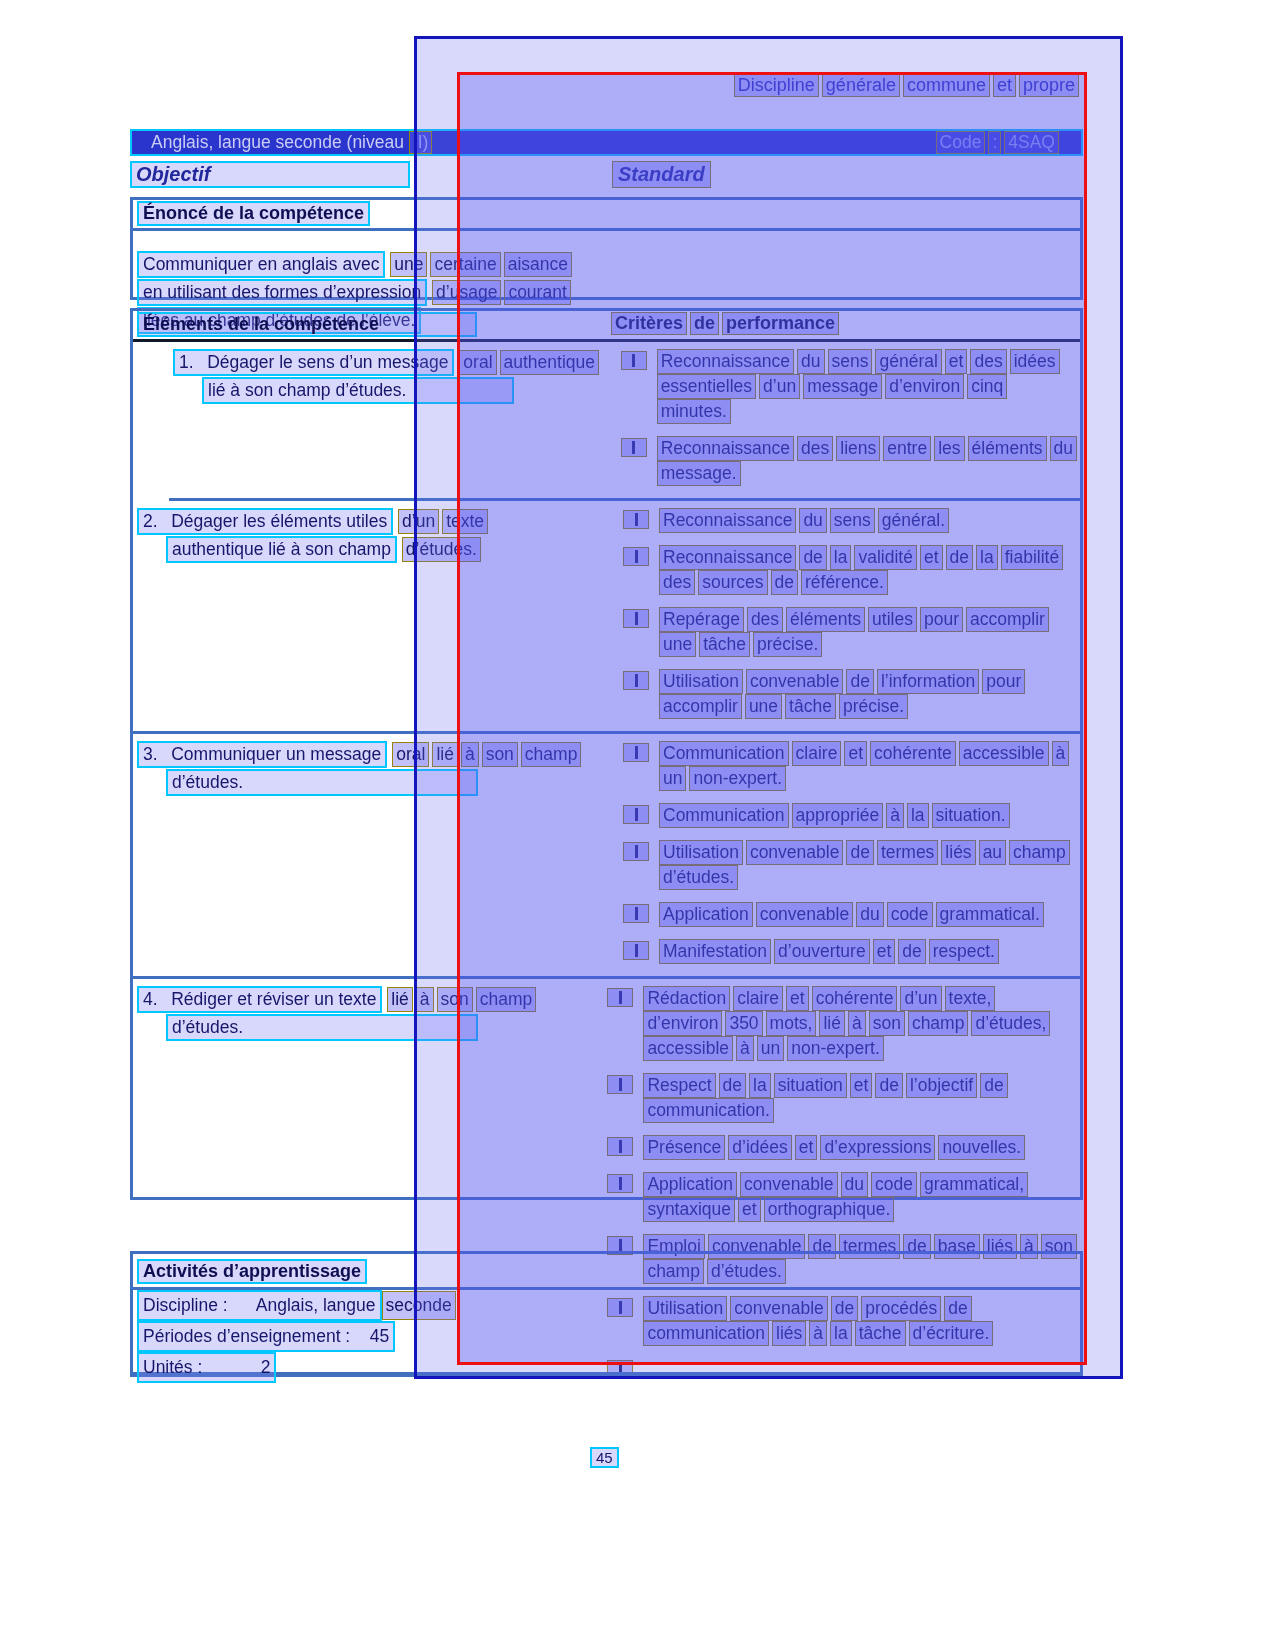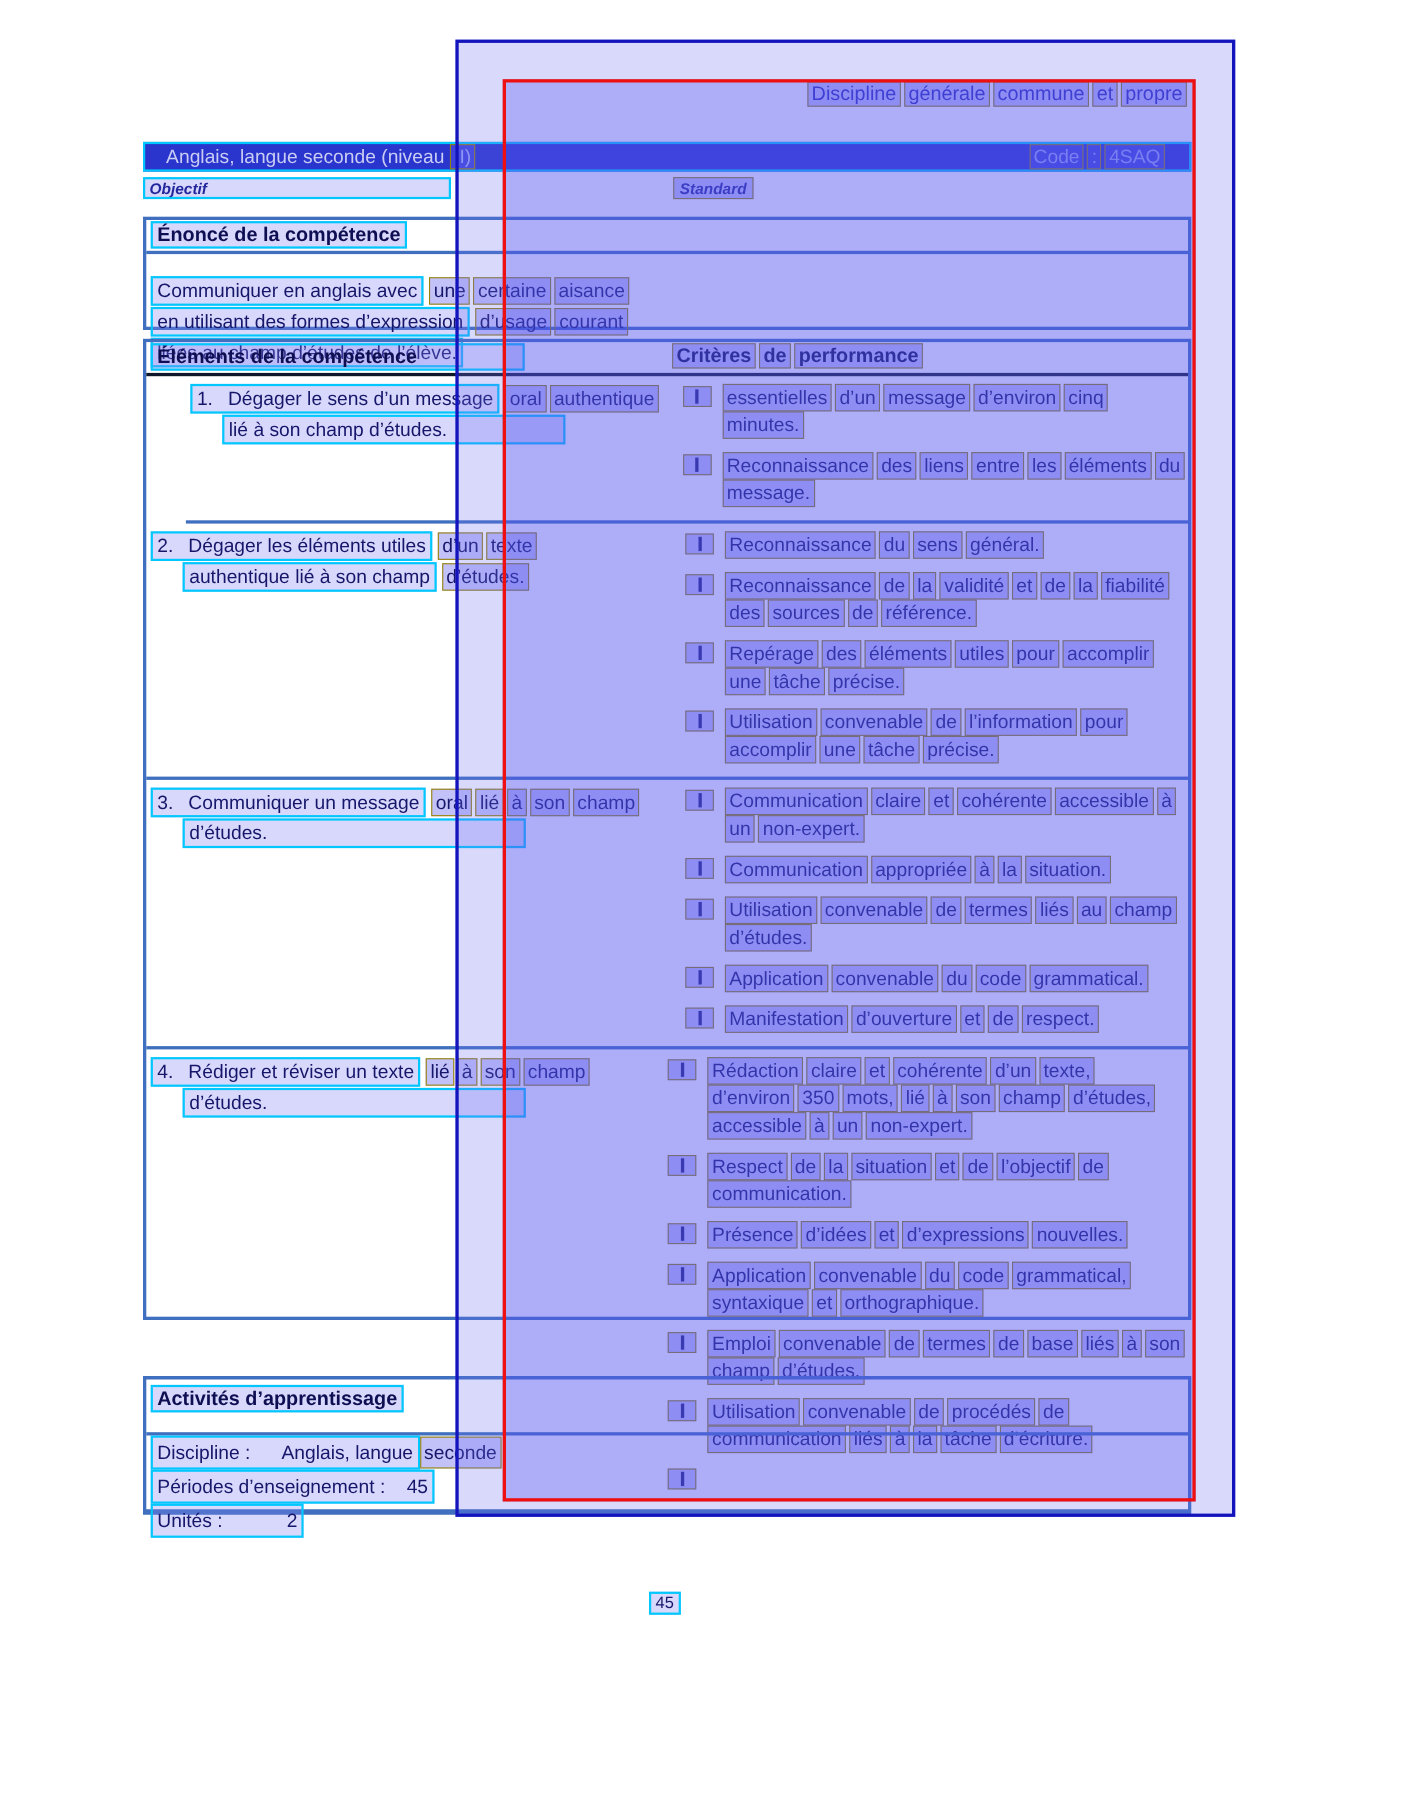--- a/index.html
+++ b/index.html
@@ -25,21 +25,21 @@
             font-size:18px; color:#2a2ab8; }
   
   .header-bar { position:absolute; left:130px; top:129px; width:953px; height:27px;
                 background:#2a35cd; border:2px solid #00c8ff; display:flex;
                 justify-content:space-between; align-items:center; padding:0 19px;
                 color:#c9cdf4; font-size:17.5px; }
   .header-bar .hl-word { color:#9aa4f2; background:rgba(90,90,240,.40); }
   .code-group { display:flex; align-items:center; }
   
   .col-heads { position:absolute; left:130px; top:161px; width:953px; display:flex;
-               font-size:14px; font-weight:bold; font-style:italic; color:#23279c; }
+               font-size:20px; font-weight:bold; font-style:italic; color:#23279c; }
   .col-heads .left-cell { width:482px; }
   .col-heads .hl-line { min-width:280px; }
   .col-heads .hl-word { padding:1px 5px; }
   
   .tbl { position:absolute; left:130px; width:953px; border:3px solid #3f6fbe; background:transparent; }
   .sec-head { font-weight:bold; font-size:18px; color:#0e0e52; padding:1px 4px 2px;
               border-bottom:3px solid #3f6fbe; }
   .tbl-enonce { top:197px; height:103px; }
   .tbl-enonce .bodycell { padding:20px 4px 0; font-size:17.5px; }
   .doc-line { line-height:23px; margin-bottom:1px; white-space:nowrap; }
@@ -57,21 +57,21 @@
   .elem-row.r2 { min-height:186px; }
   .elem-row.r3 { min-height:188px; }
   .elem-row.r4 { min-height:354px; }
   .crit { display:flex; align-items:flex-start; margin-bottom:12px; }
   .bullet-box { display:inline-flex; width:26px; height:19px; align-items:center;
                 justify-content:center; background:rgba(70,70,235,.33);
                 border:1px solid #97830a; margin:2px 10px 0 0; flex:none; }
   .bullet-bar { width:3px; height:13px; background:#20207a; }
   .crit-line { line-height:23px; white-space:nowrap; }
   .tbl-activites { top:1251px; height:126px; border-bottom-width:5px; }
-  .tbl-activites .sec-head { padding:5px 4px 18px; }
+  .tbl-activites .sec-head { padding:5px 4px 3px; }
   .act-line { line-height:27px; padding-left:4px; font-size:17.5px; }
   .pagenum { position:absolute; top:1447px; left:590px; font-size:15px; }
 </style>
 </head>
 <body>
 
 <div class="banner" id="banner"><span class="hl-word ">Discipline</span><span class="hl-word ">générale</span><span class="hl-word ">commune</span><span class="hl-word ">et</span><span class="hl-word ">propre</span></div>
 
 <div class="header-bar">
   <span>
@@ -117,20 +117,21 @@
         <div class="left-cell">
           <div class="doc-line"><span class="hl-line">1.  Dégager le sens d’un message</span> <span class="hl-word ">oral</span><span class="hl-word ">authentique</span></div>
           <div class="doc-line indent"><span class="hl-line wide">lié à son champ d’études.</span></div>
         </div>
         <div class="right-cell">
           <div class="crit">
             <span class="bullet-box">
               <span class="bullet-bar"></span>
             </span>
             <div>
+              <div class="crit-line"><span class="hl-word ">Reconnaissance</span><span class="hl-word ">du</span><span class="hl-word ">sens</span><span class="hl-word ">général</span><span class="hl-word ">et</span><span class="hl-word ">des</span><span class="hl-word ">idées</span></div>
               <div class="crit-line"><span class="hl-word ">essentielles</span><span class="hl-word ">d’un</span><span class="hl-word ">message</span><span class="hl-word ">d’environ</span><span class="hl-word ">cinq</span></div>
               <div class="crit-line"><span class="hl-word ">minutes.</span></div>
             </div>
           </div>
           <div class="crit">
             <span class="bullet-box">
               <span class="bullet-bar"></span>
             </span>
             <div>
               <div class="crit-line"><span class="hl-word ">Reconnaissance</span><span class="hl-word ">des</span><span class="hl-word ">liens</span><span class="hl-word ">entre</span><span class="hl-word ">les</span><span class="hl-word ">éléments</span><span class="hl-word ">du</span></div>

